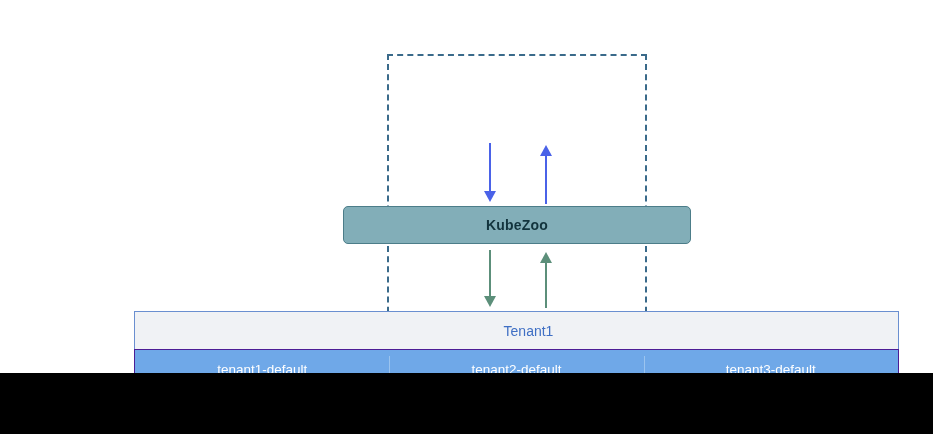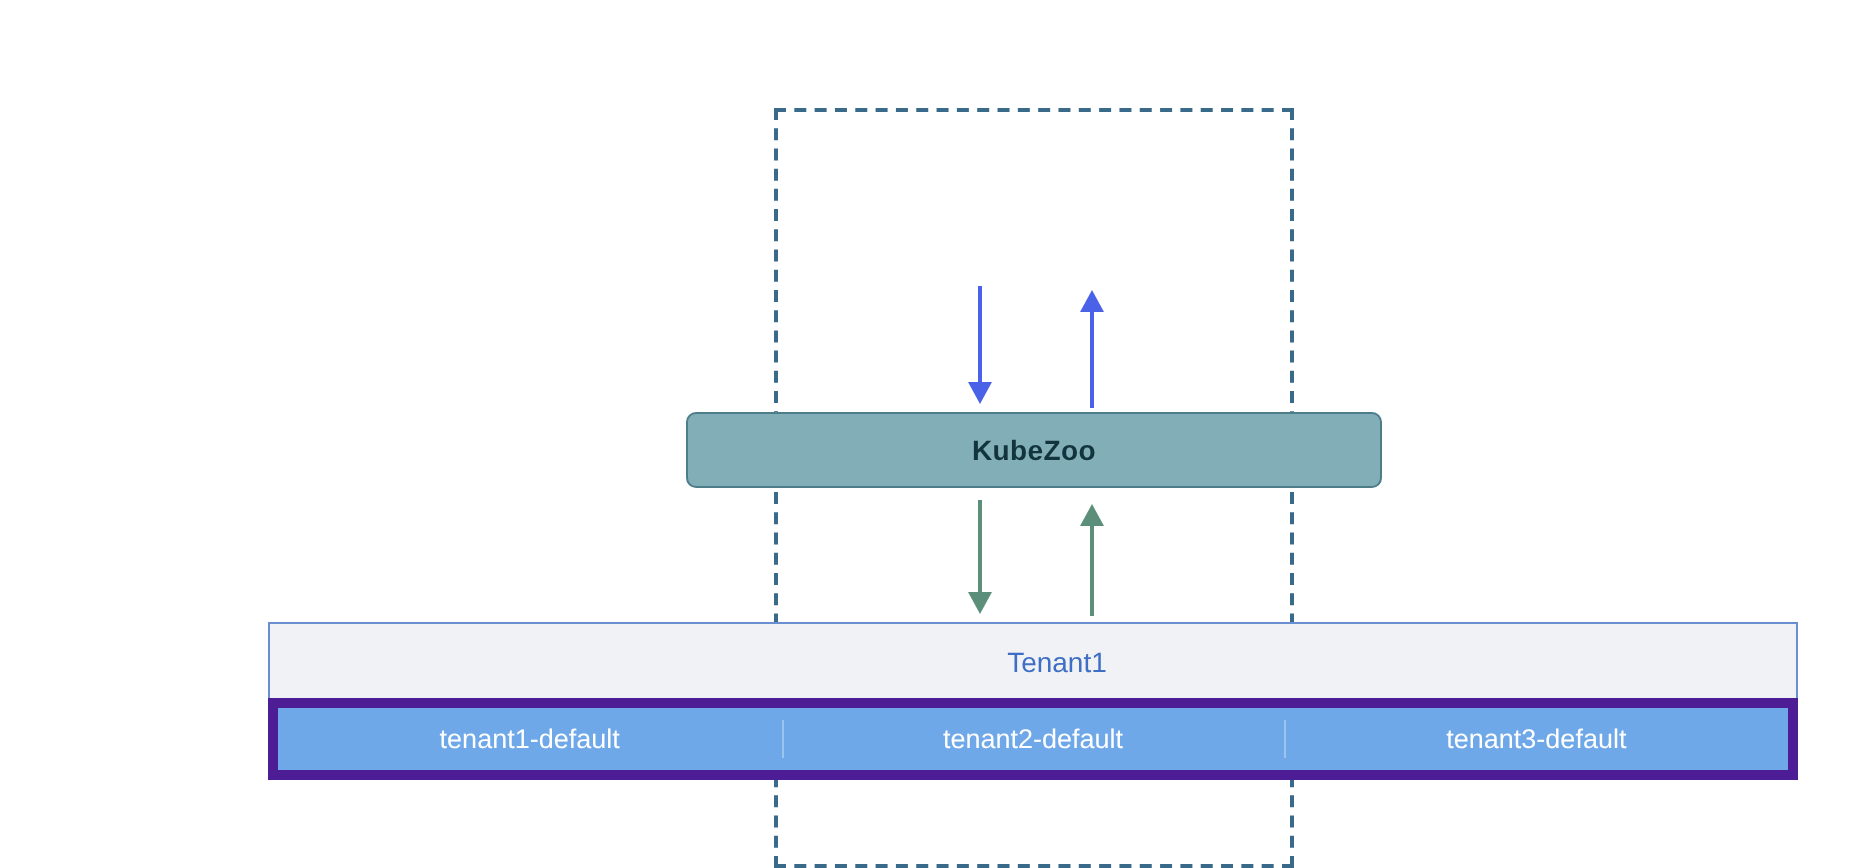--- a/index.html
+++ b/index.html
@@ -3,21 +3,21 @@
 <meta charset="utf-8">
 <style>
   html, body {
     margin: 0;
     padding: 0;
     background: #000;
   }
   #canvas {
     position: relative;
     width: 933px;
-    height: 434px;
+    height: 373px;
     background: #ffffff;
     overflow: hidden;
     font-family: "Liberation Sans", sans-serif;
   }
 
   
   .dashed-box {
     position: absolute;
     left: 387px;
     top: 54px;
@@ -93,21 +93,21 @@
     left: 0;
     top: 6px;
     bottom: 6px;
     width: 1px;
     background: #8aa9dd;
   }
   .ns-row {
     display: flex;
     height: 41px;
     background: #6fa8e8;
-    border: 5px solid #4c1d95;
+    border: 1px solid #4c1d95;
     box-sizing: border-box;
   }
   .ns-cell {
     flex: 1 1 0;
     display: flex;
     align-items: center;
     justify-content: center;
     color: #ffffff;
     font-size: 13.5px;
     position: relative;

